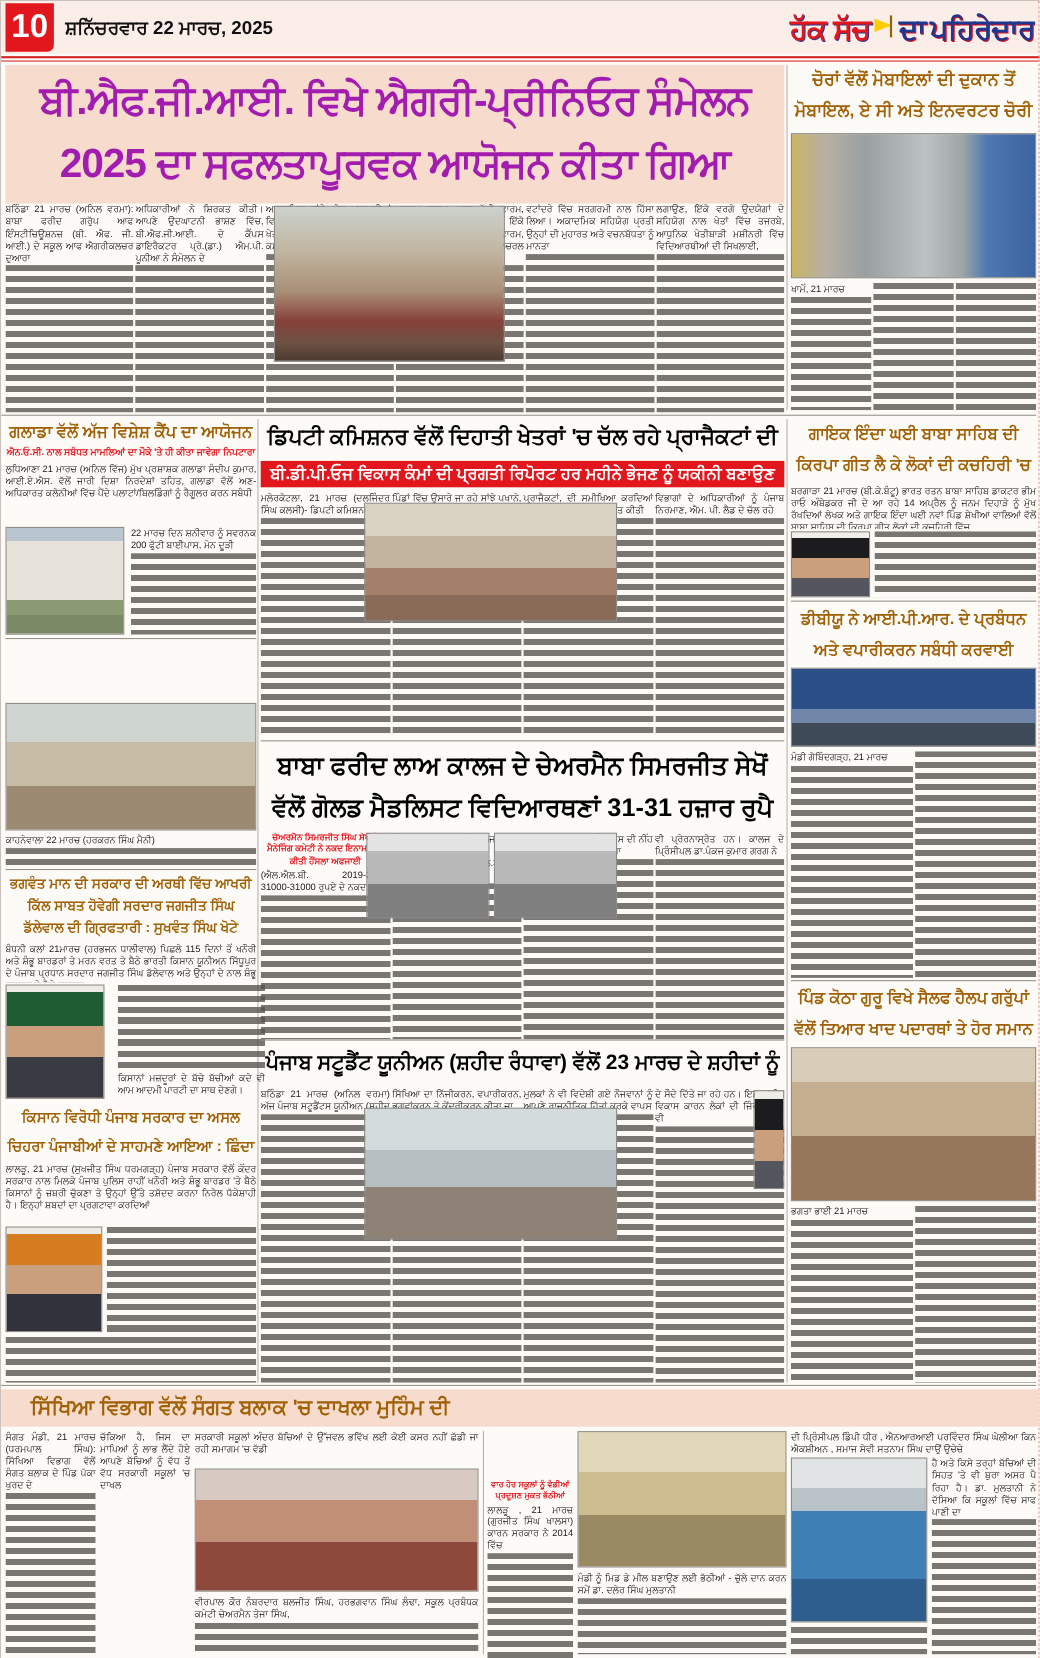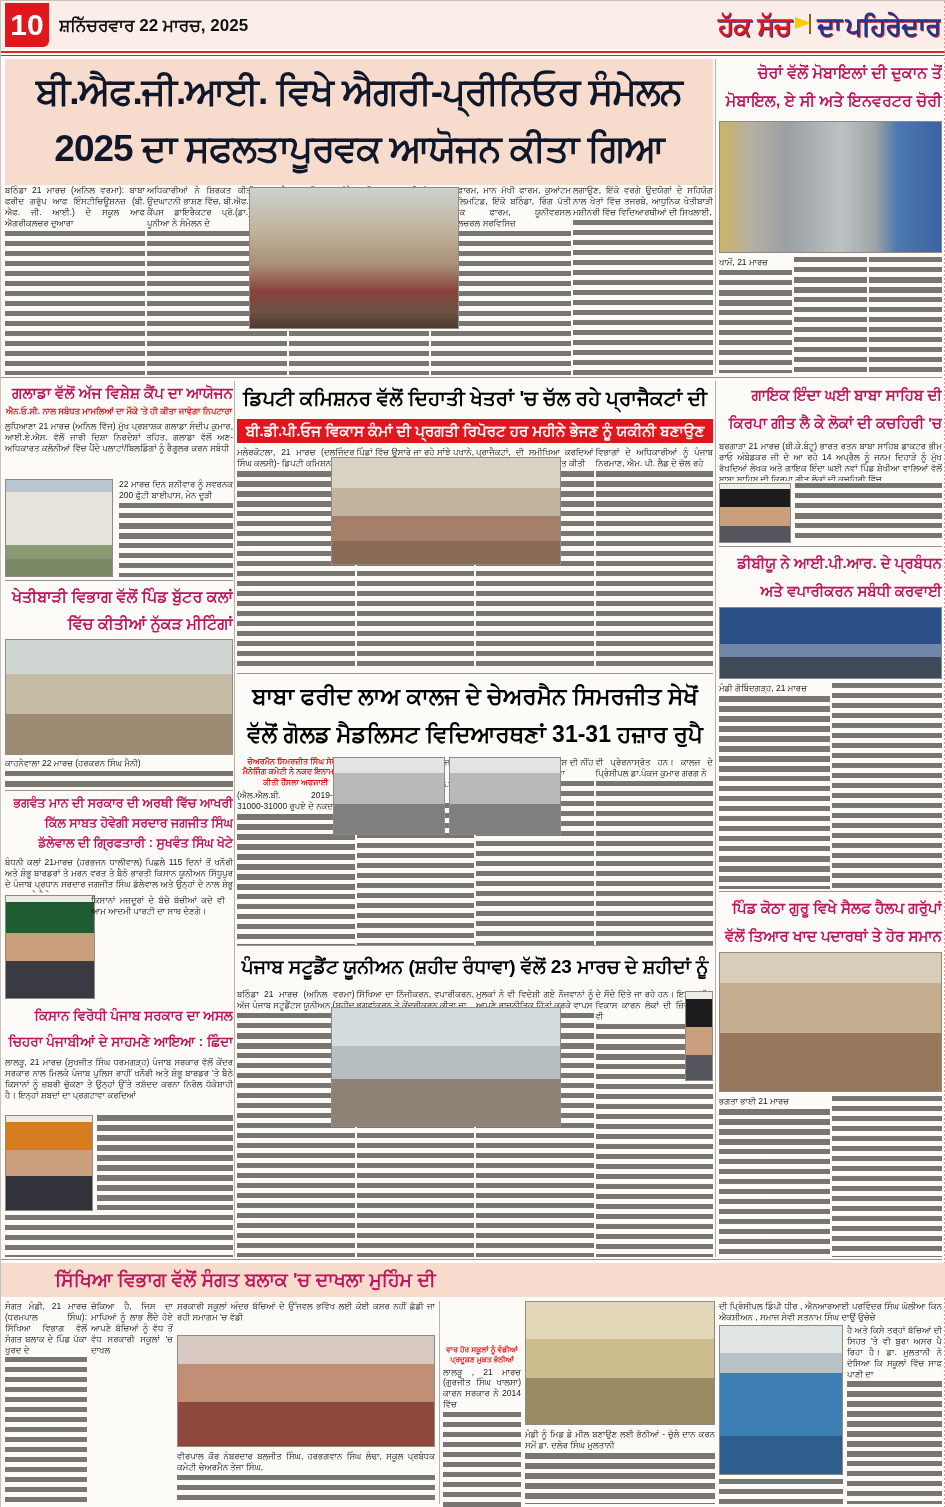--- a/index.html
+++ b/index.html
@@ -17,24 +17,24 @@
   .mast-red{color:#e2161d;text-shadow:1px 1px 0 #2b3d90;}
   .mast-blue{color:#20368f;text-shadow:1px 1px 0 #e2161d;}
   .flag{width:0;height:0;border-left:16px solid #ffcc00;border-top:6px solid transparent;
     border-bottom:6px solid transparent;display:inline-block;position:relative;top:-6px;}
   .flagpole{width:2px;height:20px;background:#8a6a00;display:inline-block;position:relative;top:-1px;left:-2px;}
   .rule{background:#d42b28;}
   .hline{background:#9a938d;}
   .vline{background:#b9b1a9;}
   .edge{border-right:2px dotted #e59a93;}
   
-  .h-main{background:#f7dbcc;color:#0f172a;font-weight:800;text-align:center;
+  .h-main{background:#f7dbcc;color:#a21caf;font-weight:800;text-align:center;
     font-size:37px;line-height:57px;padding-top:4px;letter-spacing:-1px;}
   .h-black{color:#000;font-weight:800;text-align:center;}
-  .h-blue{color:#be185d;font-weight:800;text-align:right;}
+  .h-blue{color:#a16207;font-weight:800;text-align:center;}
   .sub-red{color:#e2161d;font-weight:bold;text-align:center;}
   .bar-red{background:#e2161d;color:#fff;font-weight:bold;text-align:center;}
   
   .cols{display:flex;gap:2px;}
   .col{flex:1;display:flex;flex-direction:column;min-width:0;}
   .lead{font-size:8.5px;line-height:1.28;text-align:justify;color:#191919;margin-bottom:2px;}
   .fill{flex:1;min-height:8px;opacity:.78;
     background-image:repeating-linear-gradient(180deg,#55504b 0px,#55504b 5.5px,rgba(0,0,0,0) 5.5px,rgba(0,0,0,0) 10px);}
   
   .photo{border:1px solid #8f8a84;box-sizing:border-box;}
@@ -88,20 +88,24 @@
       </div>
     <div class="col">
         <div class="lead">ਅਕਾਦਮਿਕ ਢਾਂਚੇ, ਖੋਜ ਪ੍ਰਾਪਤੀਆਂ, ਵਿਸ਼ਵਿਆਪੀ ਪਾਠਕ੍ਰਮਾਂ ਅਤੇ ਖੇਤੀਬਾੜੀ ਸਿੱਖਿਆ ਵਿੱਚ ਉਦਯੋਗ ਦੀ ਕਮਲੀਅਤ ਅਤੇ ਨਵੀਨਤਾ ਪ੍ਰਤੀ</div>
         <div class="fill"></div>
       </div>
     <div class="col">
         <div class="lead">ਮਸ਼ਰੂਮ ਫਾਰਮ, ਮਾਨ ਮੱਖੀ ਫਾਰਮ, ਕੁਆਂਟਮ ਪੇਪਰਜ਼ ਲਿਮਟਿਡ, ਇੱਕੋ ਬਠਿੰਡਾ, ਰਿੰਗ ਪੱਤੀ ਆਰਗੈਨਿਕ ਫਾਰਮ, ਯੂਨੀਵਰਸਲ ਐਗਰੀਕਲਚਰਲ ਸਰਵਿਸਿਜ਼</div>
         <div class="fill"></div>
       </div>
     <div class="col">
+        <div class="lead">ਵਟਾਂਦਰੇ ਵਿੱਚ ਸਰਗਰਮੀ ਨਾਲ ਹਿੱਸਾ ਲਿਆ। ਅਕਾਦਮਿਕ ਸਹਿਯੋਗ ਪ੍ਰਤੀ ਉਨ੍ਹਾਂ ਦੀ ਮੁਹਾਰਤ ਅਤੇ ਵਚਨਬੱਧਤਾ ਨੂੰ ਮਾਨਤਾ</div>
+        <div class="fill"></div>
+      </div>
+    <div class="col">
         <div class="lead">ਲਗਾਉਣ, ਇੱਕੋ ਵਰਗੇ ਉਦਯੋਗਾਂ ਦੇ ਸਹਿਯੋਗ ਨਾਲ ਖੇਤਾਂ ਵਿੱਚ ਤਜਰਬੇ, ਆਧੁਨਿਕ ਖੇਤੀਬਾੜੀ ਮਸ਼ੀਨਰੀ ਵਿੱਚ ਵਿਦਿਆਰਥੀਆਂ ਦੀ ਸਿਖਲਾਈ,</div>
         <div class="fill"></div>
       </div>
   </div>
   <div class="abs photo ph-main ppl" style="left:248px;top:186px;width:210px;height:142px;"></div>
 
   <div class="abs h-blue" style="left:718px;top:58px;width:223px;height:58px;font-size:16px;line-height:28px;">ਚੋਰਾਂ ਵੱਲੋਂ ਮੋਬਾਇਲਾਂ ਦੀ ਦੁਕਾਨ ਤੋਂ ਮੋਬਾਇਲ, ਏ ਸੀ ਅਤੇ ਇਨਵਰਟਰ ਚੋਰੀ</div>
   <div class="abs photo ph-cctv" style="left:718px;top:120px;width:223px;height:132px;"></div>
   <div class="abs cols" style="left:718px;top:256px;width:223px;height:116px;">
     <div class="col">
@@ -124,32 +128,31 @@
   <div class="abs h-blue" style="left:4px;top:380px;width:228px;height:24px;font-size:15px;line-height:24px;">ਗਲਾਡਾ ਵੱਲੋਂ ਅੱਜ ਵਿਸ਼ੇਸ਼ ਕੈਂਪ ਦਾ ਆਯੋਜਨ</div>
   <div class="abs sub-red" style="left:4px;top:405px;width:228px;height:13px;font-size:8.5px;">ਐਨ.ਓ.ਸੀ. ਨਾਲ ਸਬੰਧਤ ਮਾਮਲਿਆਂ ਦਾ ਮੌਕੇ 'ਤੇ ਹੀ ਕੀਤਾ ਜਾਵੇਗਾ ਨਿਪਟਾਰਾ</div>
   <div class="abs lead" style="left:4px;top:420px;width:228px;height:56px;">ਲੁਧਿਆਣਾ 21 ਮਾਰਚ (ਅਨਿਲ ਵਿੱਜ) ਮੁੱਖ ਪ੍ਰਸ਼ਾਸ਼ਕ ਗਲਾਡਾ ਸੰਦੀਪ ਕੁਮਾਰ, ਆਈ.ਏ.ਐਸ. ਵੱਲੋਂ ਜਾਰੀ ਦਿਸ਼ਾ ਨਿਰਦੇਸ਼ਾਂ ਤਹਿਤ, ਗਲਾਡਾ ਵੱਲੋਂ ਅਣ-ਅਧਿਕਾਰਤ ਕਲੋਨੀਆਂ ਵਿੱਚ ਪੈਂਦੇ ਪਲਾਟਾਂ/ਬਿਲਡਿੰਗਾਂ ਨੂੰ ਰੈਗੂਲਰ ਕਰਨ ਸਬੰਧੀ</div>
   <div class="abs photo ph-building" style="left:4px;top:478px;width:108px;height:98px;"></div>
   <div class="abs" style="left:118px;top:478px;width:114px;height:98px;display:flex;flex-direction:column;">
     <div class="lead">22 ਮਾਰਚ ਦਿਨ ਸ਼ਨੀਵਾਰ ਨੂੰ ਸਵਰਨਕ 200 ਫੁੱਟੀ ਬਾਈਪਾਸ, ਮੇਨ ਦੂੜੀ</div>
       <div class="fill"></div>
   </div>
   <div class="abs hline" style="left:4px;top:579px;width:228px;height:1px;"></div>
 
-  <div class="abs h-blue" style="left:4px;top:582px;width:228px;height:54px;font-size:16px;line-height:27px;">ਖੇਤੀਬਾੜੀ ਵਿਭਾਗ ਵੱਲੋਂ ਪਿੰਡ ਬੁੱਟਰ ਕਲਾਂ ਵਿੱਚ ਕੀਤੀਆਂ ਨੁੱਕੜ ਮੀਟਿੰਗਾਂ</div>
   <div class="abs photo ph-khet ppl" style="left:4px;top:638px;width:228px;height:116px;"></div>
   <div class="abs" style="left:4px;top:757px;width:228px;height:30px;display:flex;flex-direction:column;">
     <div class="lead">ਕਾਹਨੇਵਾਲਾ 22 ਮਾਰਚ (ਹਰਕਰਨ ਸਿੰਘ ਮੈਨੀ)</div>
       <div class="fill"></div>
   </div>
   <div class="abs hline" style="left:4px;top:789px;width:228px;height:1px;"></div>
 
   <div class="abs h-blue" style="left:4px;top:792px;width:228px;height:62px;font-size:12.5px;line-height:20px;">ਭਗਵੰਤ ਮਾਨ ਦੀ ਸਰਕਾਰ ਦੀ ਅਰਥੀ ਵਿੱਚ ਆਖਰੀ ਕਿੱਲ ਸਾਬਤ ਹੋਵੇਗੀ ਸਰਦਾਰ ਜਗਜੀਤ ਸਿੰਘ ਡੱਲੇਵਾਲ ਦੀ ਗ੍ਰਿਫਤਾਰੀ : ਸੁਖਵੰਤ ਸਿੰਘ ਖੋਟੇ</div>
   <div class="abs lead" style="left:4px;top:856px;width:228px;height:36px;">ਬੰਧਨੀ ਕਲਾਂ 21ਮਾਰਚ (ਹਰਭਜਨ ਧਾਲੀਵਾਲ) ਪਿਛਲੇ 115 ਦਿਨਾਂ ਤੋਂ ਖਨੌਰੀ ਅਤੇ ਸ਼ੰਭੂ ਬਾਰਡਰਾਂ ਤੇ ਮਰਨ ਵਰਤ ਤੇ ਬੈਠੇ ਭਾਰਤੀ ਕਿਸਾਨ ਯੂਨੀਅਨ ਸਿੱਧੂਪੁਰ ਦੇ ਪੰਜਾਬ ਪ੍ਰਧਾਨ ਸਰਦਾਰ ਜਗਜੀਤ ਸਿੰਘ ਡੱਲੇਵਾਲ ਅਤੇ ਉਨ੍ਹਾਂ ਦੇ ਨਾਲ ਸ਼ੰਭੂ ਬਾਰਡਰ ਤੇ ਬੈਠੇ ਸਰਦਾਰ</div>
   <div class="abs photo ph-portrait-green" style="left:4px;top:894px;width:90px;height:104px;"></div>
-  <div class="abs" style="left:90px;top:894px;width:134px;height:104px;display:flex;flex-direction:row;">
+  <div class="abs" style="left:106px;top:894px;width:134px;height:104px;display:flex;flex-direction:column;font-family:Liberation Serif, serif;">
     <div class="fill"></div>
     <div class="lead">ਕਿਸਾਨਾਂ ਮਜ਼ਦੂਰਾਂ ਦੇ ਬੱਚੇ ਬੱਚੀਆਂ ਕਦੇ ਵੀ ਆਮ ਆਦਮੀ ਪਾਰਟੀ ਦਾ ਸਾਥ ਦੇਣਗੇ।</div>
   </div>
 
   <div class="abs h-blue" style="left:4px;top:1002px;width:228px;height:52px;font-size:13.5px;line-height:26px;">ਕਿਸਾਨ ਵਿਰੋਧੀ ਪੰਜਾਬ ਸਰਕਾਰ ਦਾ ਅਸਲ ਚਿਹਰਾ ਪੰਜਾਬੀਆਂ ਦੇ ਸਾਹਮਣੇ ਆਇਆ : ਛਿੰਦਾ ਮਲਕਪੁਰ</div>
   <div class="abs lead" style="left:4px;top:1056px;width:228px;height:56px;">ਲਾਲੜੂ, 21 ਮਾਰਚ (ਸੁਖਜੀਤ ਸਿੰਘ ਧਰਮਗੜ੍ਹ) ਪੰਜਾਬ ਸਰਕਾਰ ਵੱਲੋਂ ਕੇਂਦਰ ਸਰਕਾਰ ਨਾਲ ਮਿਲਕੇ ਪੰਜਾਬ ਪੁਲਿਸ ਰਾਹੀਂ ਖਨੌਰੀ ਅਤੇ ਸ਼ੰਭੂ ਬਾਰਡਰ 'ਤੇ ਬੈਠੇ ਕਿਸਾਨਾਂ ਨੂੰ ਜ਼ਬਰੀ ਚੁੱਕਣਾ ਤੇ ਉਨ੍ਹਾਂ ਉੱਤੇ ਤਸ਼ੱਦਦ ਕਰਨਾ ਨਿਰੋਲ ਧੱਕੇਸ਼ਾਹੀ ਹੈ। ਇਨ੍ਹਾਂ ਸ਼ਬਦਾਂ ਦਾ ਪ੍ਰਗਟਾਵਾ ਕਰਦਿਆਂ</div>
   <div class="abs photo ph-portrait-orange" style="left:4px;top:1114px;width:88px;height:96px;"></div>
   <div class="abs" style="left:96px;top:1114px;width:136px;height:96px;display:flex;">
       <div class="fill"></div>
     </div>

